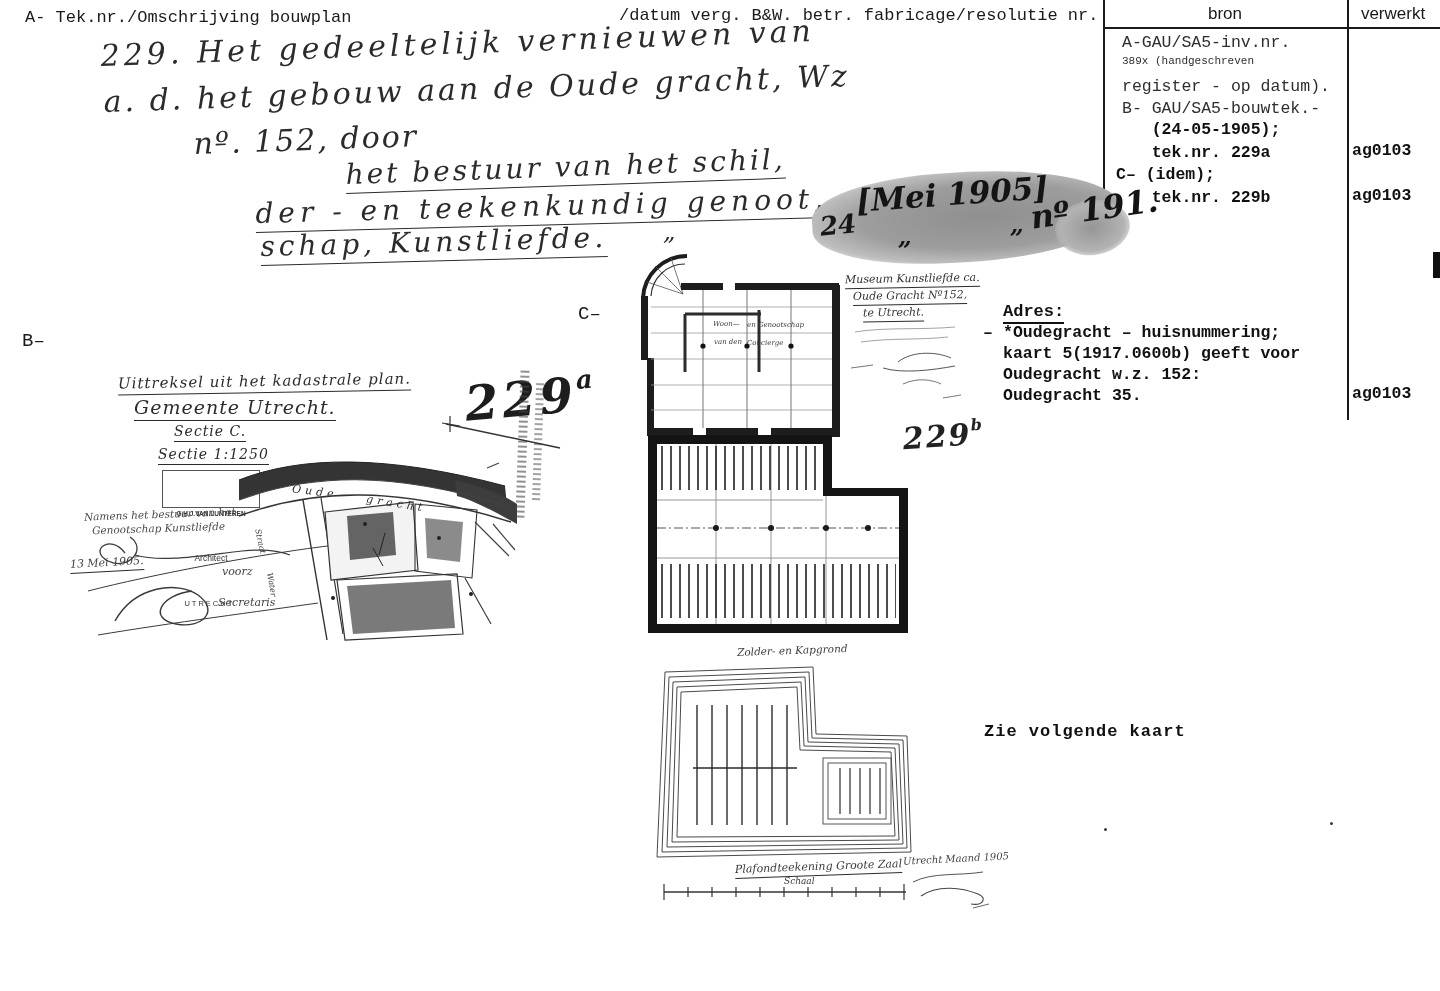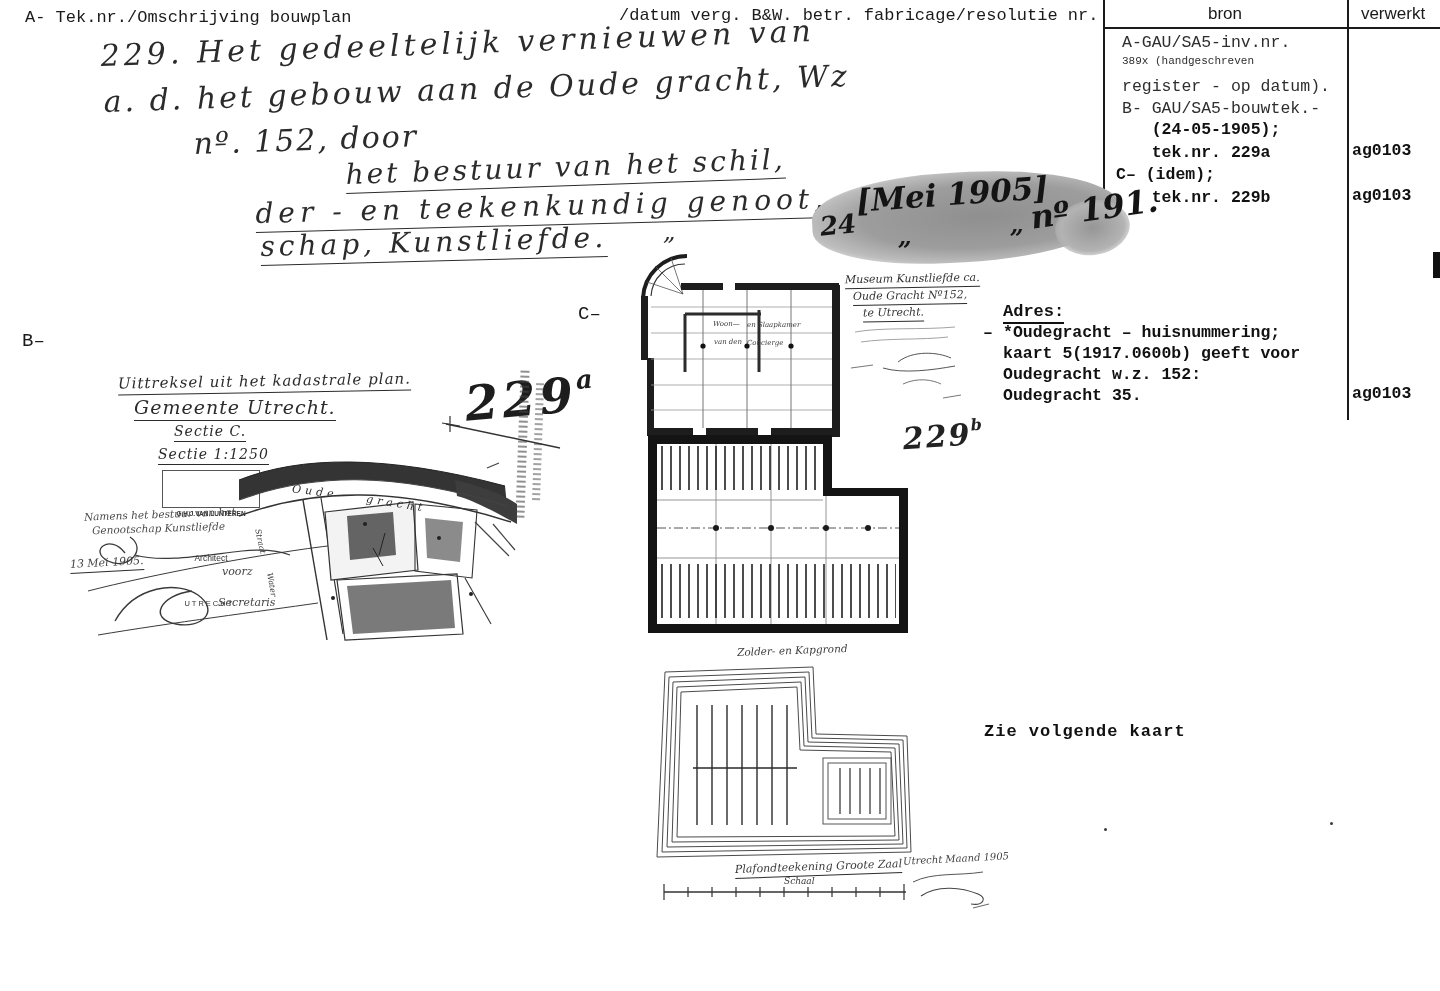--- a/index.html
+++ b/index.html
@@ -165,21 +165,21 @@
       <line x1="70" y1="40" x2="70" y2="178"></line>
         <line x1="114" y1="40" x2="114" y2="178"></line>
         <line x1="158" y1="40" x2="158" y2="178"></line>
     </g>
     <path d="M52,64 L52,122 M52,64 L128,64 M126,60 L126,122" fill="none" stroke="#2c2c2c" stroke-width="3"></path>
     <circle cx="70" cy="96" r="2.6" fill="#111"></circle>
       <circle cx="114" cy="96" r="2.6" fill="#111"></circle>
       <circle cx="158" cy="96" r="2.6" fill="#111"></circle>
   </svg>
   <span class="abs hw" style="left:713px;top:320px;font-size:7px;color:#3c3c3c;">Woon—</span>
-  <span class="abs hw" style="left:747px;top:321px;font-size:7px;color:#3c3c3c;">en Slaapkamer</span>
+  <span class="abs hw" style="left:747px;top:321px;font-size:7px;color:#3c3c3c;">en Genootschap</span>
   <span class="abs hw" style="left:714px;top:338px;font-size:7px;color:#3c3c3c;">van den</span>
   <span class="abs hw" style="left:747px;top:339px;font-size:7px;color:#3c3c3c;">Concierge</span>
 
   <span class="abs hw ul" style="left:845px;top:272px;font-size:11px;color:#333;transform:rotate(-1deg);">Museum Kunstliefde ca.</span>
   <span class="abs hw ul" style="left:853px;top:289px;font-size:11px;color:#333;transform:rotate(-1deg);">Oude Gracht Nº152,</span>
   <span class="abs hw ul" style="left:863px;top:306px;font-size:11px;color:#333;transform:rotate(-1deg);">te Utrecht.</span>
   <svg class="abs" style="left:843px;top:322px;" width="150" height="88" viewBox="0 0 150 88">
     <g fill="none">
       <path d="M12,10 C40,5 80,8 112,5 M18,20 C45,16 80,18 105,15" stroke="#8a8a8a" stroke-width="0.8"></path>
       <path d="M55,40 C70,28 95,30 108,36 M40,46 C60,52 90,48 112,44" stroke="#555" stroke-width="1"></path>

